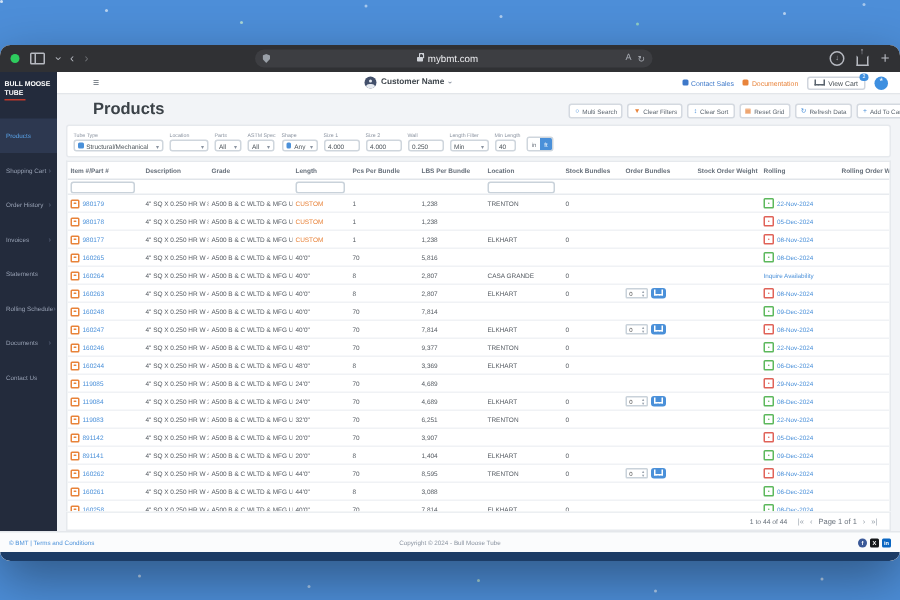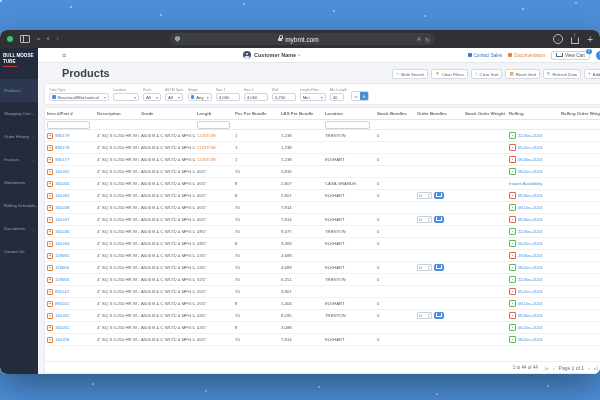--- a/index.html
+++ b/index.html
@@ -28,21 +28,21 @@
   .lock{width:4px;height:3px;background:#cfd2d8;border-radius:.5px;position:relative;flex:none;}
   .lock::before{content:"";position:absolute;top:-2.4px;left:.7px;width:2.2px;height:2.4px;border:.8px solid #cfd2d8;border-bottom:0;border-radius:2px 2px 0 0;}
   .url{color:#ececef;font-size:6.5px;}
   .pill-right{display:flex;align-items:center;gap:4px;color:#a9adb5;font-size:6px;}
   .chrome-right{margin-left:auto;display:flex;align-items:center;gap:8px;}
   .dl{width:8px;height:8px;border:1px solid #b6b9c0;border-radius:50%;color:#b6b9c0;font-size:5px;display:flex;align-items:center;justify-content:center;}
   .share{width:6px;height:5px;border:1px solid #b6b9c0;border-top-color:transparent;position:relative;margin-top:2px;}
   .share::before{content:"↑";position:absolute;top:-5.5px;left:1px;font-size:6px;color:#b6b9c0;}
   .plus{font-size:10px;color:#b6b9c0;}
   
-  .app{flex:1;display:flex;flex-direction:row;background:#f2f4f7;min-height:0;}
+  .app{flex:1;display:flex;flex-direction:column;background:#f2f4f7;min-height:0;}
   .body-row{flex:1;display:flex;min-height:0;}
   .sidebar{width:38px;flex:none;background:#232b3c;display:flex;flex-direction:column;overflow:hidden;}
   .logo{padding:5px 3px 4px;color:#fff;font-weight:bold;font-size:4.6px;line-height:1.25;}
   .logo .bar{width:14px;height:1.5px;background:#c0392b;margin-top:1.5px;}
   .nav{margin-top:8px;}
   .nav-item{height:23px;display:flex;align-items:center;padding:0 4px;font-size:4.2px;color:#97a0b3;cursor:pointer;white-space:nowrap;overflow:hidden;}
   .nav-item .chev{margin-left:auto;font-size:5px;color:#5d6activated880;color:#5d6880;}
   .nav-item.active{background:#2d3850;color:#5aa2e8;}
   .main{flex:1;display:flex;flex-direction:column;min-width:0;}
   

